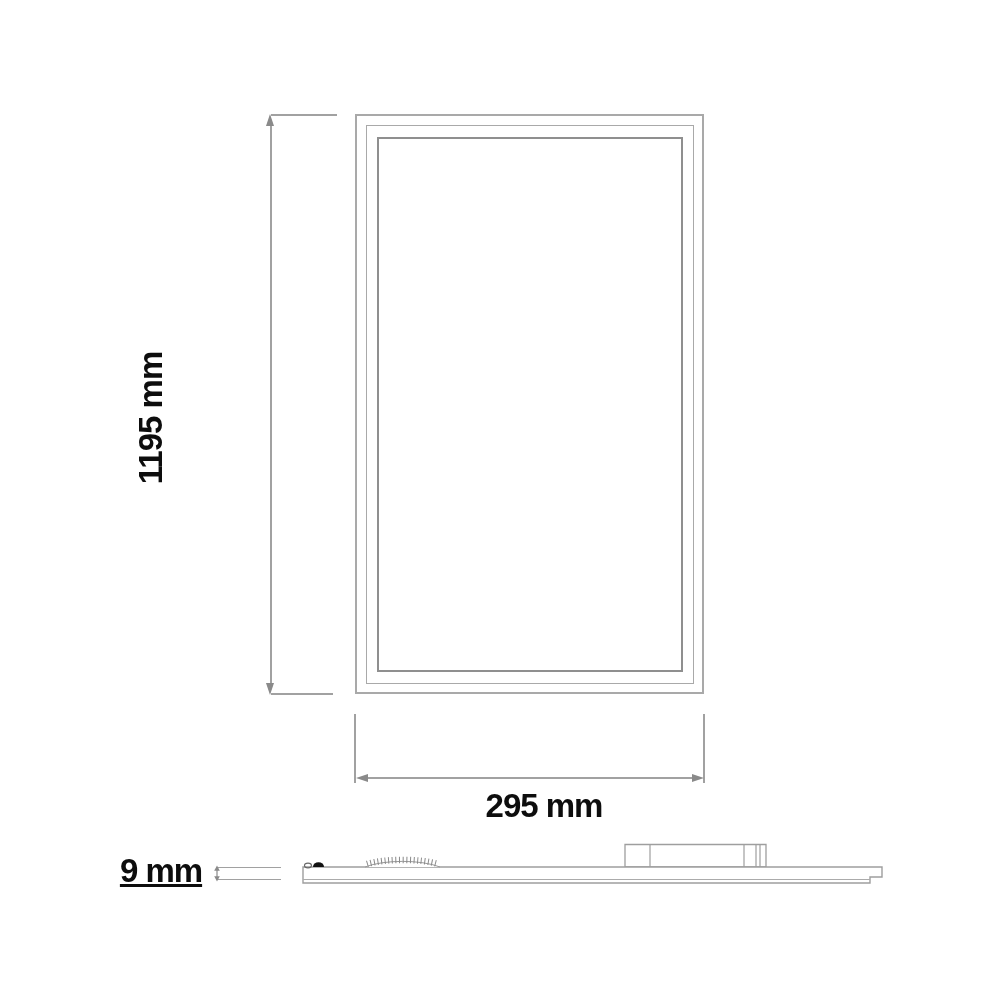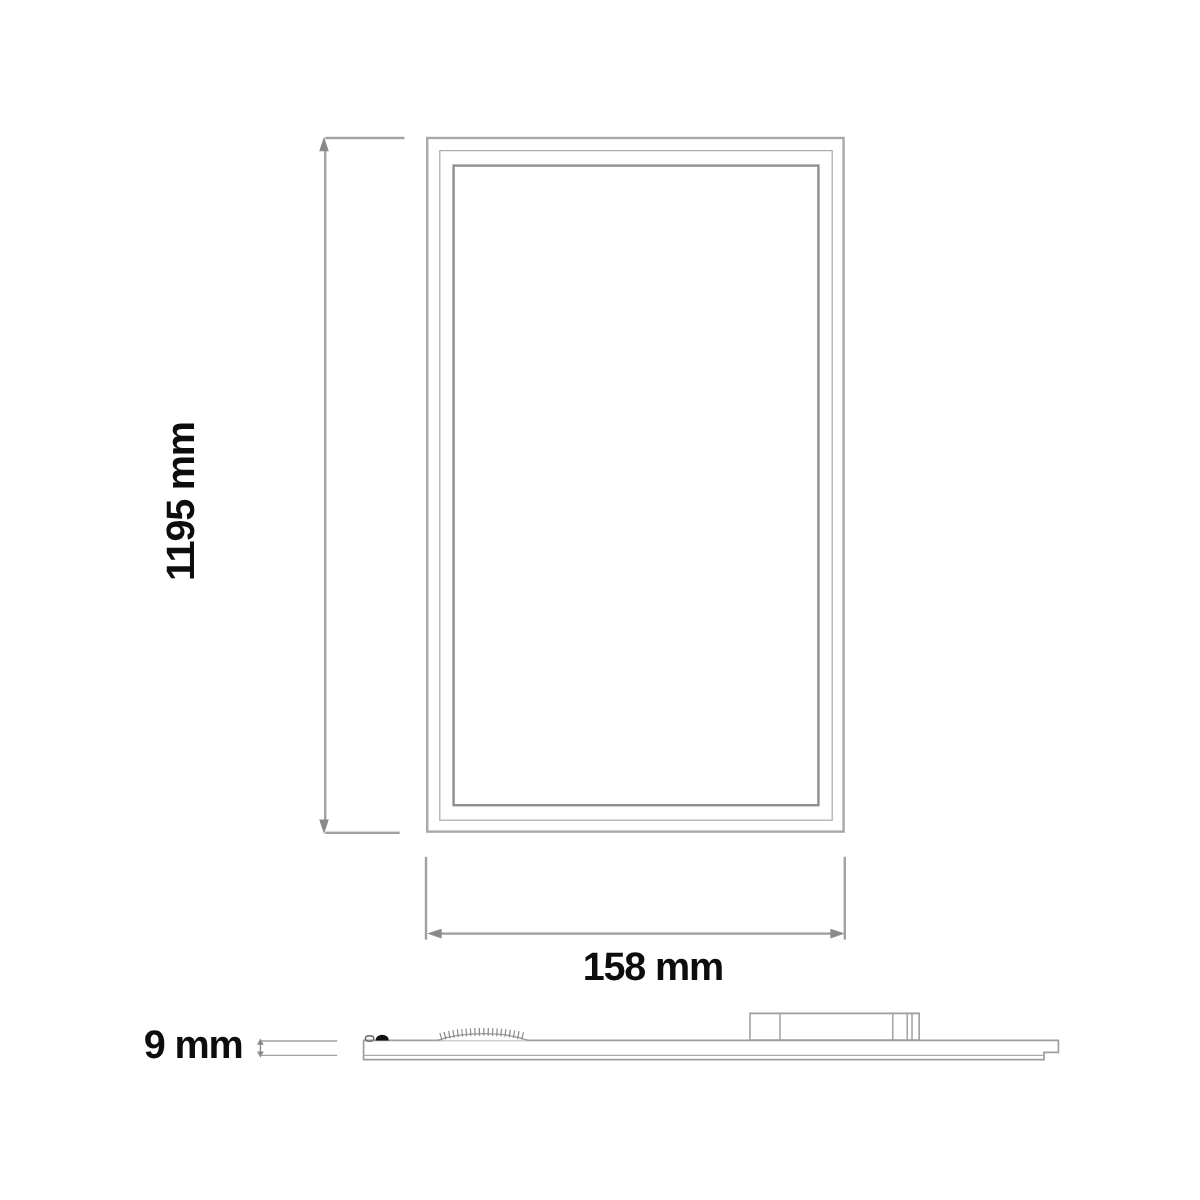--- a/index.html
+++ b/index.html
@@ -64,21 +64,21 @@
     <div class="arrow down abs" style="left:266px; top:683px;"></div>
     <div class="dim-label vertical" style="left:151px; top:418px;">1195 mm</div>
   </div>
 
   <div>
     <div class="dim-line-v abs" style="left:354px; top:714px; height:69px;"></div>
     <div class="dim-line-v abs" style="left:703px; top:714px; height:69px;"></div>
     <div class="dim-line-h abs" style="left:364px; top:777px; width:331px;"></div>
     <div class="arrow left abs" style="left:356px; top:773.5px;"></div>
     <div class="arrow right abs" style="left:692px; top:773.5px;"></div>
-    <div class="dim-label" style="left:544px; top:806px;">158 mm</div>
+    <div class="dim-label" style="left:544px; top:806px;">295 mm</div>
   </div>
 
   <svg class="side-view-svg" viewBox="0 0 690 52">
 
     <line x1="18" y1="29.5" x2="81" y2="29.5" stroke="#a1a1a1" stroke-width="1.2"></line>
     <line x1="18" y1="41.5" x2="81" y2="41.5" stroke="#a1a1a1" stroke-width="1.2"></line>
     <line x1="17" y1="30" x2="17" y2="41" stroke="#8a8a8a" stroke-width="1.2"></line>
     <path d="M17,27.5 l2.8,5.2 h-5.6 Z" fill="#8a8a8a"></path>
     <path d="M17,43.5 l2.8,-5.2 h-5.6 Z" fill="#8a8a8a"></path>
 
@@ -91,15 +91,15 @@
     <path d="M103,29 H682 V39 H670 V45 H103 Z" fill="#ffffff" stroke="#9e9e9e" stroke-width="1.4"></path>
     <line x1="103" y1="41.5" x2="670" y2="41.5" stroke="#ababab" stroke-width="1"></line>
 
     <ellipse cx="108" cy="27.5" rx="3.5" ry="2.3" fill="none" stroke="#6a6a6a" stroke-width="1.2"></ellipse>
     <path d="M113,29 A5.5,4.8 0 0 1 124,29 Z" fill="#111111"></path>
 
     <path d="M165,29 C 184,21.5 221,21.5 240,29" fill="#ffffff" stroke="#9a9a9a" stroke-width="1"></path>
     <path d="M167,26 C 185,20.5 220,20.5 238,26" fill="none" stroke="#8a8a8a" stroke-width="6.5" stroke-dasharray="1 2.6"></path>
   </svg>
 
-  <div class="dim-label" style="left:161px; top:871px;">9 mm</div>
+  <div class="dim-label" style="left:161px; top:871px;text-decoration:underline;">9 mm</div>
 
 </div>
 
 </body></html>

